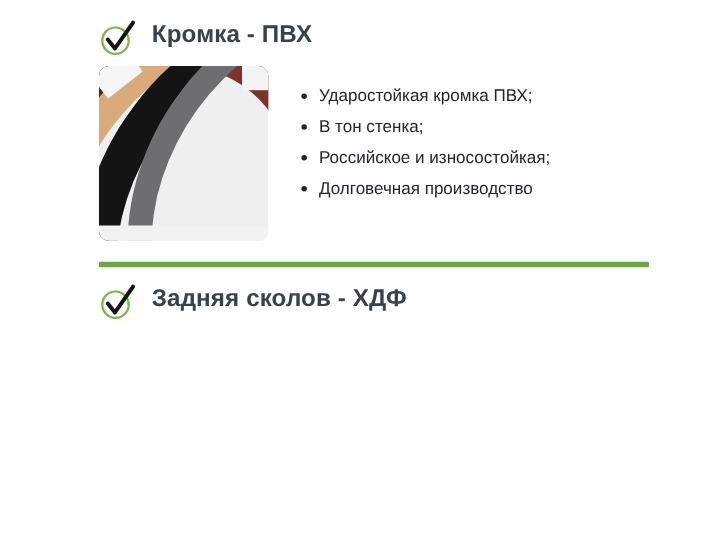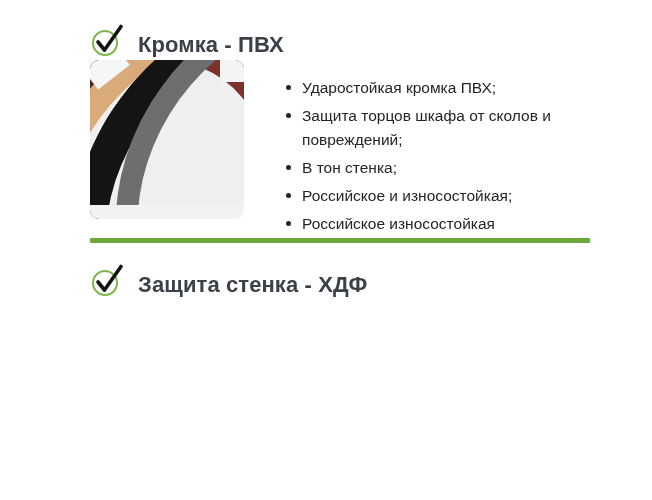--- a/index.html
+++ b/index.html
@@ -23,21 +23,21 @@
   #section-edge  { top: 0px; }
   #section-back  { top: 240px; }
 
   
   .section-head {
     position: absolute;
     left: 90px;
     top: 18px;
     height: 40px;
     display: flex;
-    align-items: flex-end;
+    align-items: flex-start;
   }
   .check-icon {
     width: 34px;
     height: 34px;
     position: relative;
     flex: 0 0 auto;
     margin-right: 14px;
   }
   .check-icon svg { display: block; overflow: visible; }
 
@@ -97,21 +97,21 @@
   
   .bullets {
     position: absolute;
     margin: 0;
     padding: 0;
     list-style: none;
     font-size: 15.5px;
     color: #21252a;
     line-height: 24px;
   }
-  #bullets-edge { left: 284px; top: 76px; width: 300px; }
+  #bullets-edge { left: 272px; top: 76px; width: 300px; }
 
   .bullets li {
     position: relative;
     padding-left: 18px;
     margin-bottom: 4px;
   }
   .bullets li::before {
     content: "";
     position: absolute;
     left: 2px;
@@ -167,34 +167,33 @@
                   border:22px solid #6e6e70; border-color:#6e6e70 transparent transparent #6e6e70;
                   transform:rotate(36deg);"></div>
       <div class="pvc-white-tl"></div>
       <div class="pvc-white-tr"></div>
       <div class="pvc-bottom"></div>
     </div>
   </div>
 
   <ul class="bullets" id="bullets-edge">
     <li>Ударостойкая кромка ПВХ;</li>
-    <li>Защита торцов шкафа от сколов и повреждений;</li>
     <li>В тон стенка;</li>
     <li>Российское и износостойкая;</li>
-    <li>Российское износостойкая</li>
+    <li>Долговечная производство</li>
   </ul>
 </section>
 
 <div id="divider"></div>
 
 <section class="feature-section" id="section-back">
 
   <div class="section-head">
     <span class="check-icon">
       <svg width="34" height="34" viewBox="0 0 34 34" aria-hidden="true">
         <circle cx="15" cy="19" r="12" fill="none" stroke="#7ab648" stroke-width="2"></circle>
         <path d="M8 18 L14.5 26 L31 2.5" fill="none" stroke="#141414" stroke-width="3.6" stroke-linecap="round" stroke-linejoin="round"></path>
       </svg>
     </span>
-    <span class="section-title">Защита стенка - ХДФ</span>
+    <span class="section-title">Задняя сколов - ХДФ</span>
   </div>
 
 </section>
 
 </body></html>

